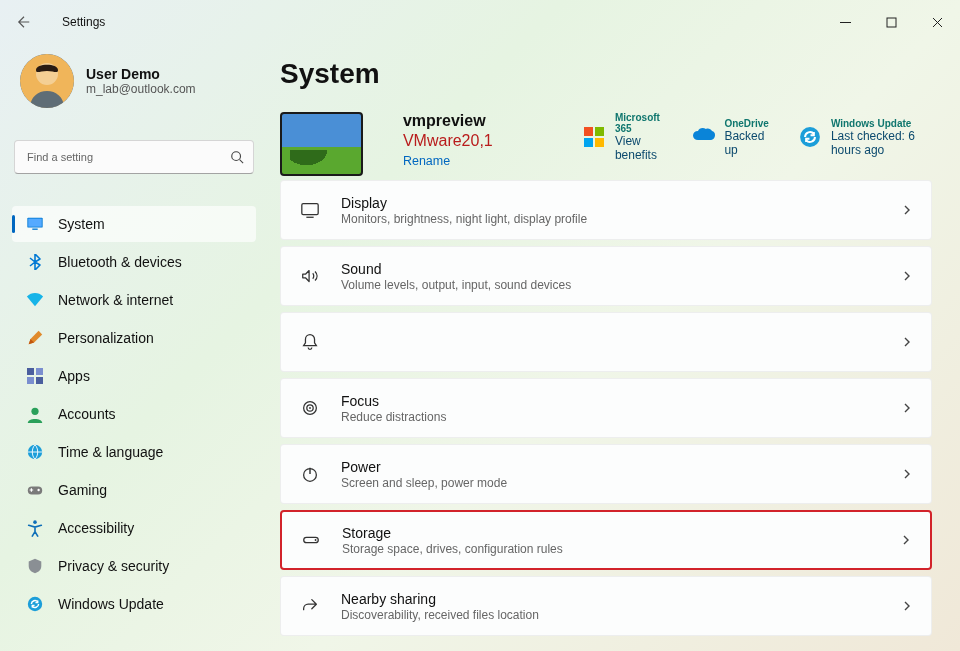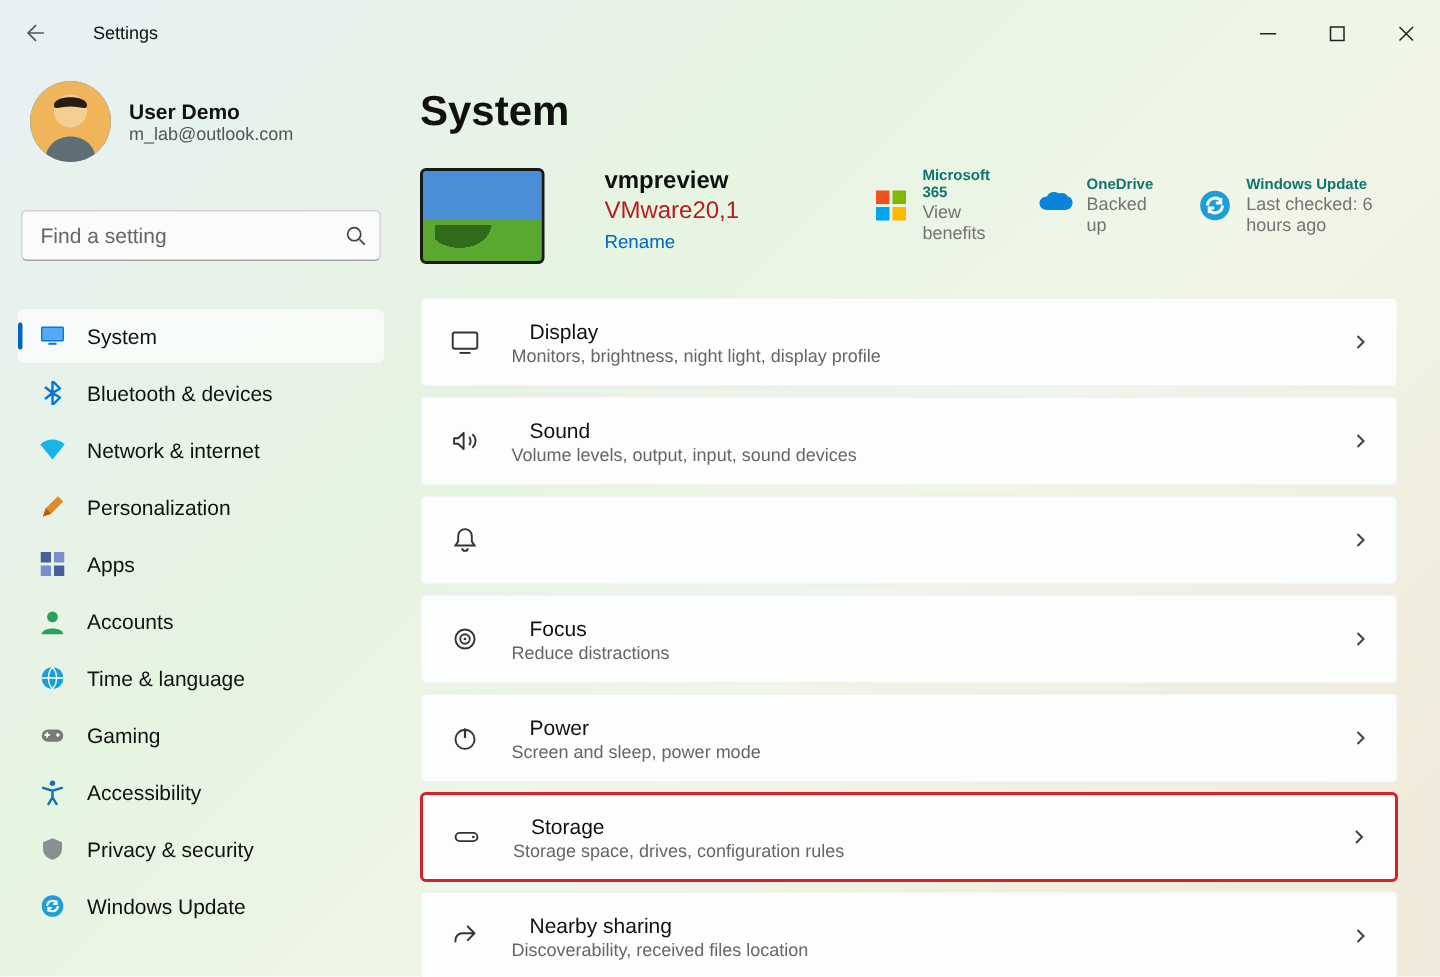--- a/index.html
+++ b/index.html
@@ -55,21 +55,21 @@
   .profile .name { font-size:14px; font-weight:600; color:#111; }
   .profile .email { font-size:12px; color:#555; }
 
   .searchwrap {
     position:relative; margin: 0 2px 16px 2px;
   }
   .searchwrap input {
     width:100%; height:34px; border:1px solid rgba(0,0,0,.15);
     border-bottom:1px solid rgba(0,0,0,.35);
     border-radius:4px; background:#fbfbfb; padding:0 34px 0 12px;
-    font-size:14px; color:#222;
+    font-size:11px; color:#222;
   }
   .searchwrap input::placeholder { color:#666; }
   .searchwrap .sicon {
     position:absolute; right:10px; top:50%; transform:translateY(-50%);
     color:#444;
   }
 
   .nav { display:flex; flex-direction:column; gap:2px; }
   .nav-item {
     display:flex; align-items:center; gap:14px;
@@ -87,55 +87,55 @@
   .content {
     flex:1;
     padding: 8px 28px 0 12px;
     overflow-y:auto;
   }
   .page-title {
     font-size:28px; font-weight:600; color:#111; margin: 6px 0 22px 0;
   }
 
   .header-row {
-    display:flex; align-items:flex-start; gap:40px; margin-bottom:22px;
+    display:flex; align-items:flex-start; gap:40px; margin-bottom:4px;
   }
   .deskprev {
     width:100px; height:64px; border:2px solid #1a1a1a; border-radius:4px;
     background: linear-gradient(#4a8fd6 0 55%, #5aa82f 55% 100%);
     position:relative; overflow:hidden;
   }
   .deskprev::after {
     content:""; position:absolute; left:8px; right:30px; top:36px; height:18px;
     background: radial-gradient(ellipse at 40% 0%, #2f6b1a 0 60%, transparent 60%);
   }
   .devinfo { display:flex; flex-direction:column; gap:2px; flex:0 0 140px;}
   .devinfo .dname { font-size:16px; font-weight:600; color:#111;}
   .devinfo .dmodel { font-size:16px; color:#b91c1c;}
   .devinfo .rename { font-size:12.5px; color:#0067c0; margin-top:2px;}
 
   .tiles { display:flex; gap:30px; margin-left:auto; }
   .tile { display:flex; align-items:center; gap:10px; }
   .tile .ticon { width:22px; height:22px; }
   .tile .tt { font-size:10px; font-weight:600; color:#0f766e;}
-  .tile .ts { font-size:12px; color:#737373;}
+  .tile .ts { font-size:12px; color:#0c4a6e;}
 
   .list { display:flex; flex-direction:column; gap:6px; }
   .row {
     background:#fcfdfd; border:1px solid rgba(0,0,0,.06);
     border-radius:4px; height:60px;
     display:flex; align-items:center; padding:0 18px;
   }
   .row.highlighted { border:2.5px solid #d2232a; }
   .row .ricon {
     width:22px; height:22px; margin-right:20px; color:#333;
     display:flex; align-items:center; justify-content:center;
   }
   .row .rtext { display:flex; flex-direction:column; gap:1px; }
-  .row .rtitle { font-size:14px; color:#111;margin-left:12px; }
+  .row .rtitle { font-size:14px; color:#111; }
   .row .rsub { font-size:12px; color:#666; }
   .row .chev { margin-left:auto; color:#444; }
 
   
   svg { display:block; }
 </style>
 </head>
 <body>
 
 <div class="titlebar">

